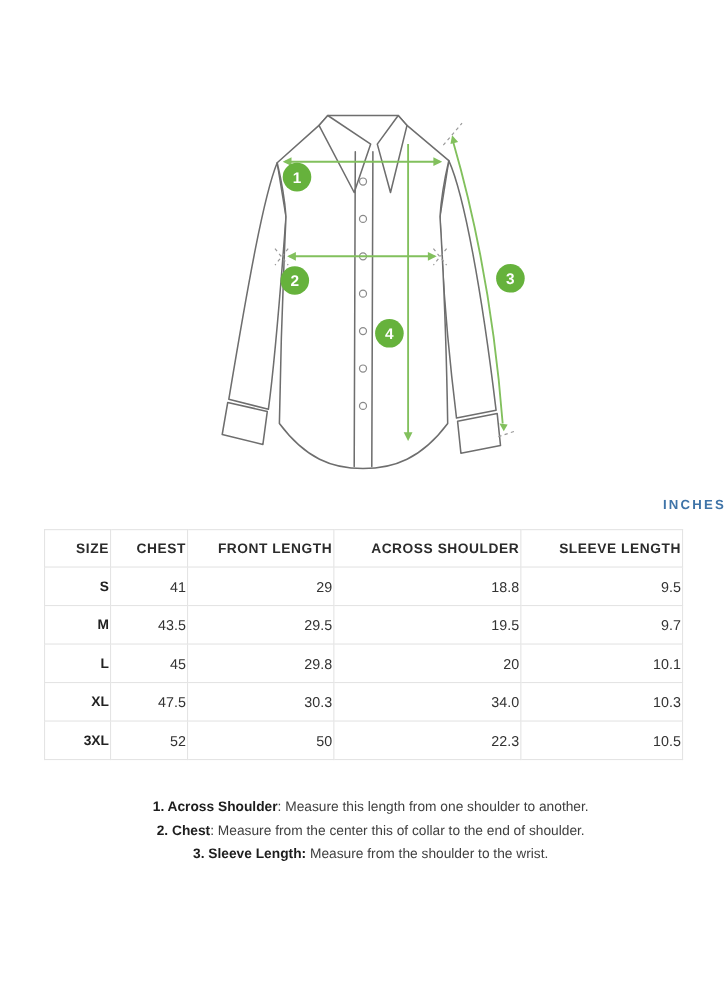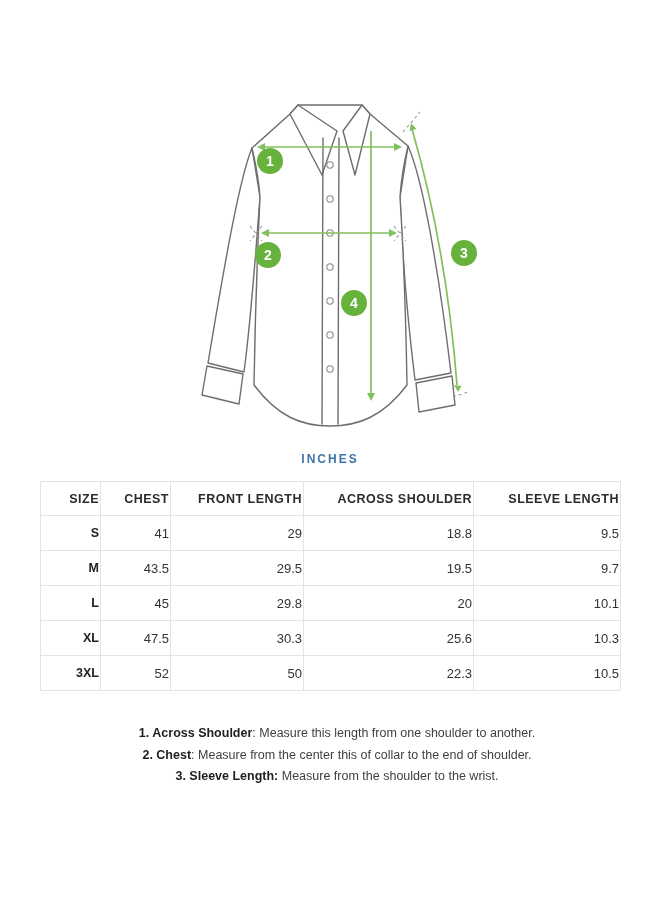--- a/index.html
+++ b/index.html
@@ -14,21 +14,21 @@
   
   .diagram {
     position:absolute; top:85px; left:150px;
     width:360px; height:352px;
   }
   .diagram svg { display:block; width:100%; height:100%; }
 
   
   .units-label {
     position:absolute; top:452px; left:0;
-    width:660px; text-align:center;
+    width:660px; text-align:right;
     font-size:12px; font-weight:bold;
     letter-spacing:2px;
     color:#3f74a8;
   }
 
   
   .table-wrap {
     position:absolute; top:481px; left:40px; width:580px;
   }
   table.size-chart {
@@ -173,21 +173,21 @@
         <td class="size-cell">L</td>
         <td>45</td>
         <td>29.8</td>
         <td>20</td>
         <td>10.1</td>
       </tr>
       <tr>
         <td class="size-cell">XL</td>
         <td>47.5</td>
         <td>30.3</td>
-        <td>25.6</td>
+        <td>34.0</td>
         <td>10.3</td>
       </tr>
       <tr>
         <td class="size-cell">3XL</td>
         <td>52</td>
         <td>50</td>
         <td>22.3</td>
         <td>10.5</td>
       </tr>
     </tbody>

